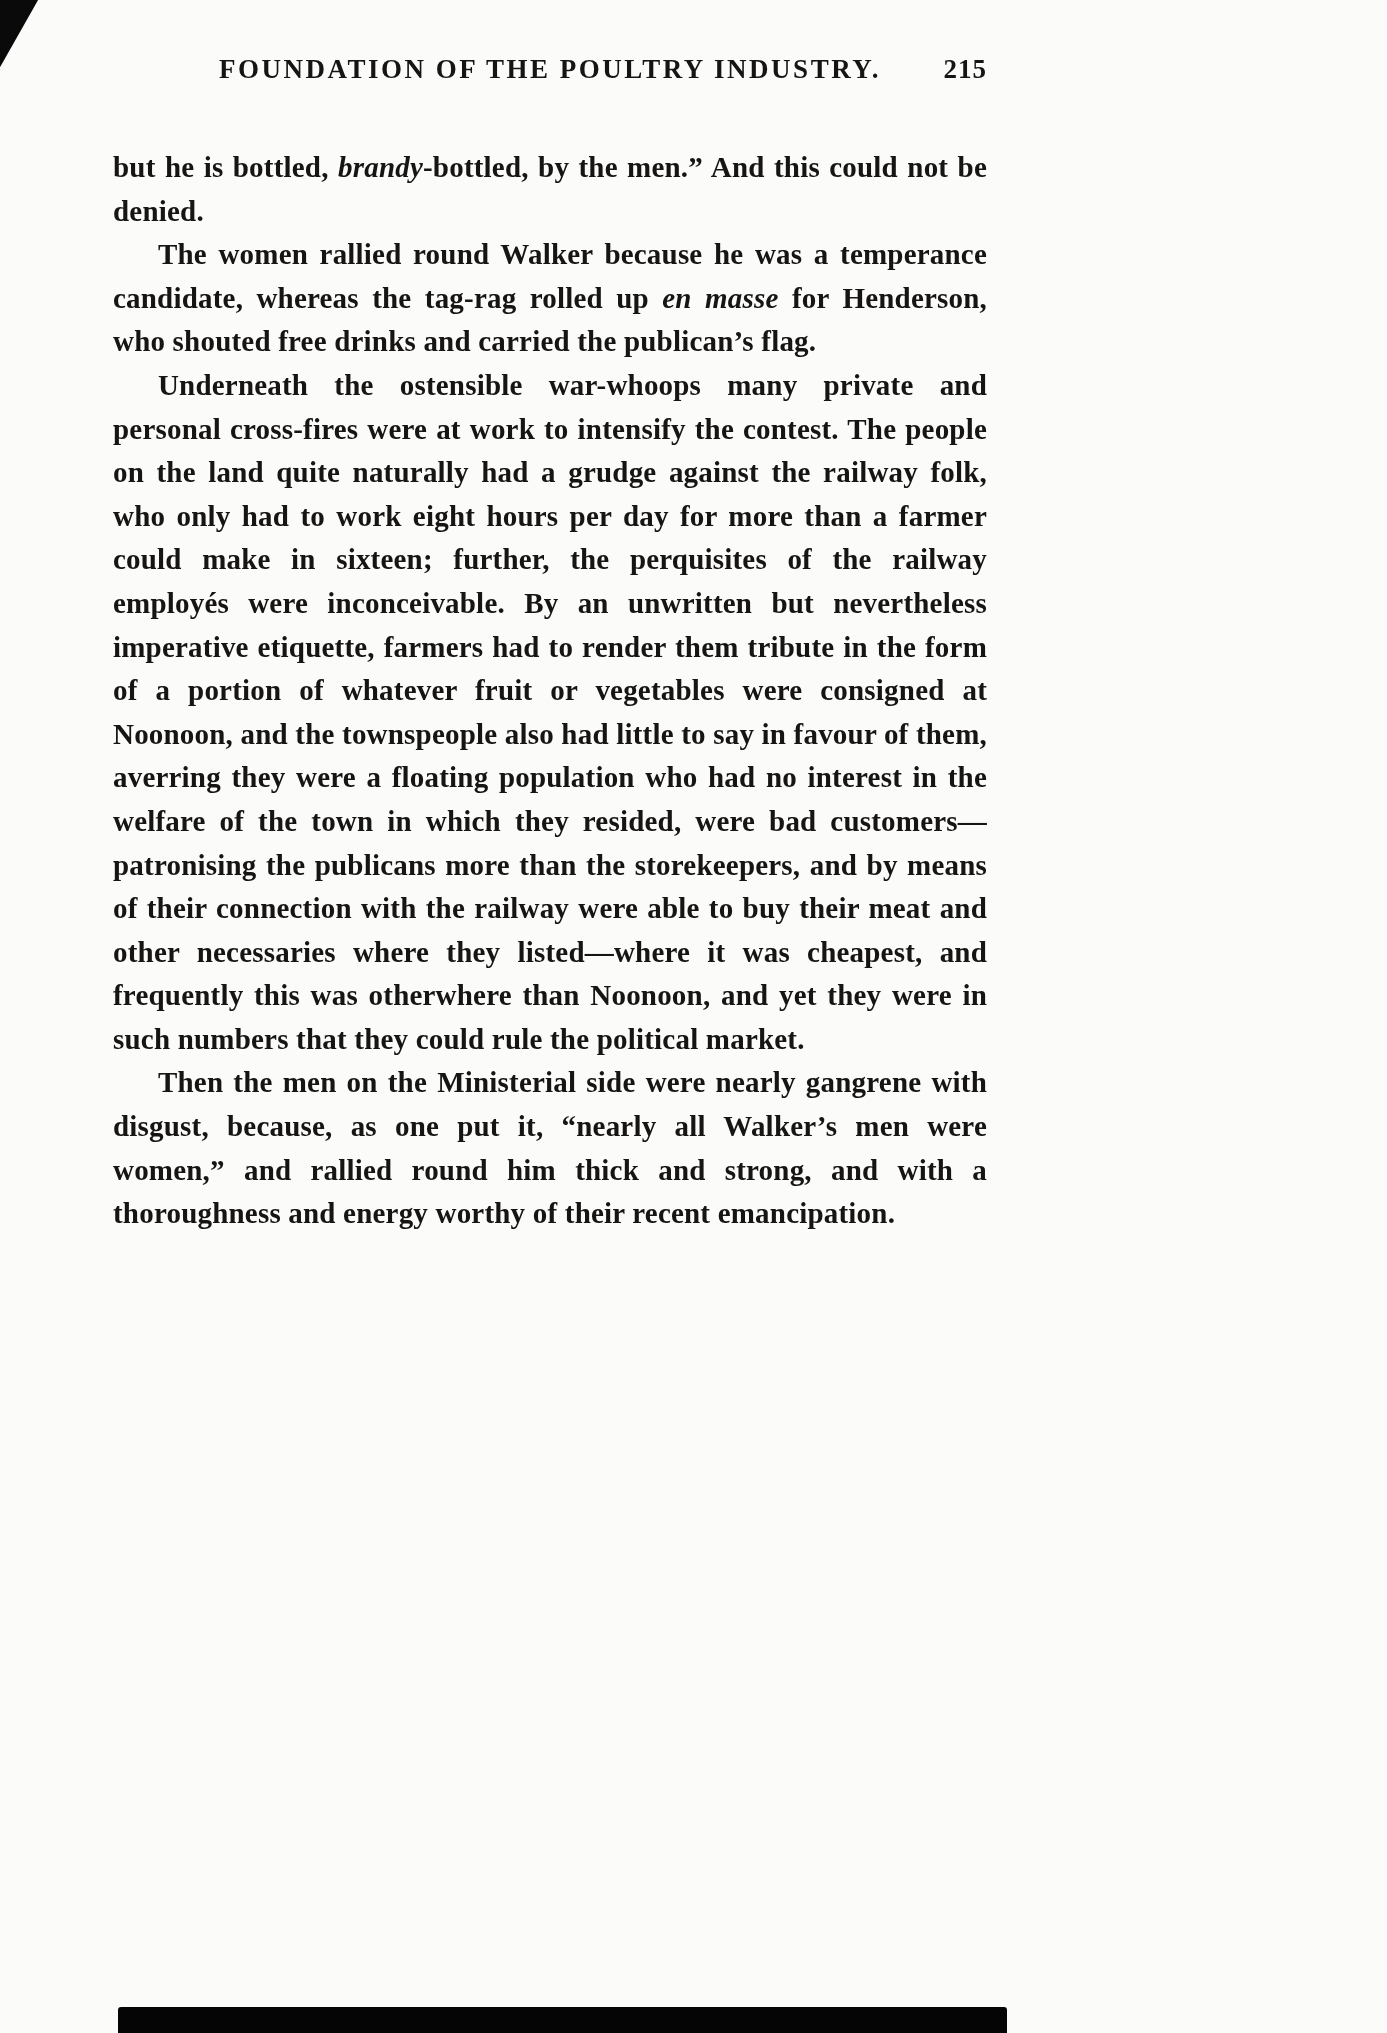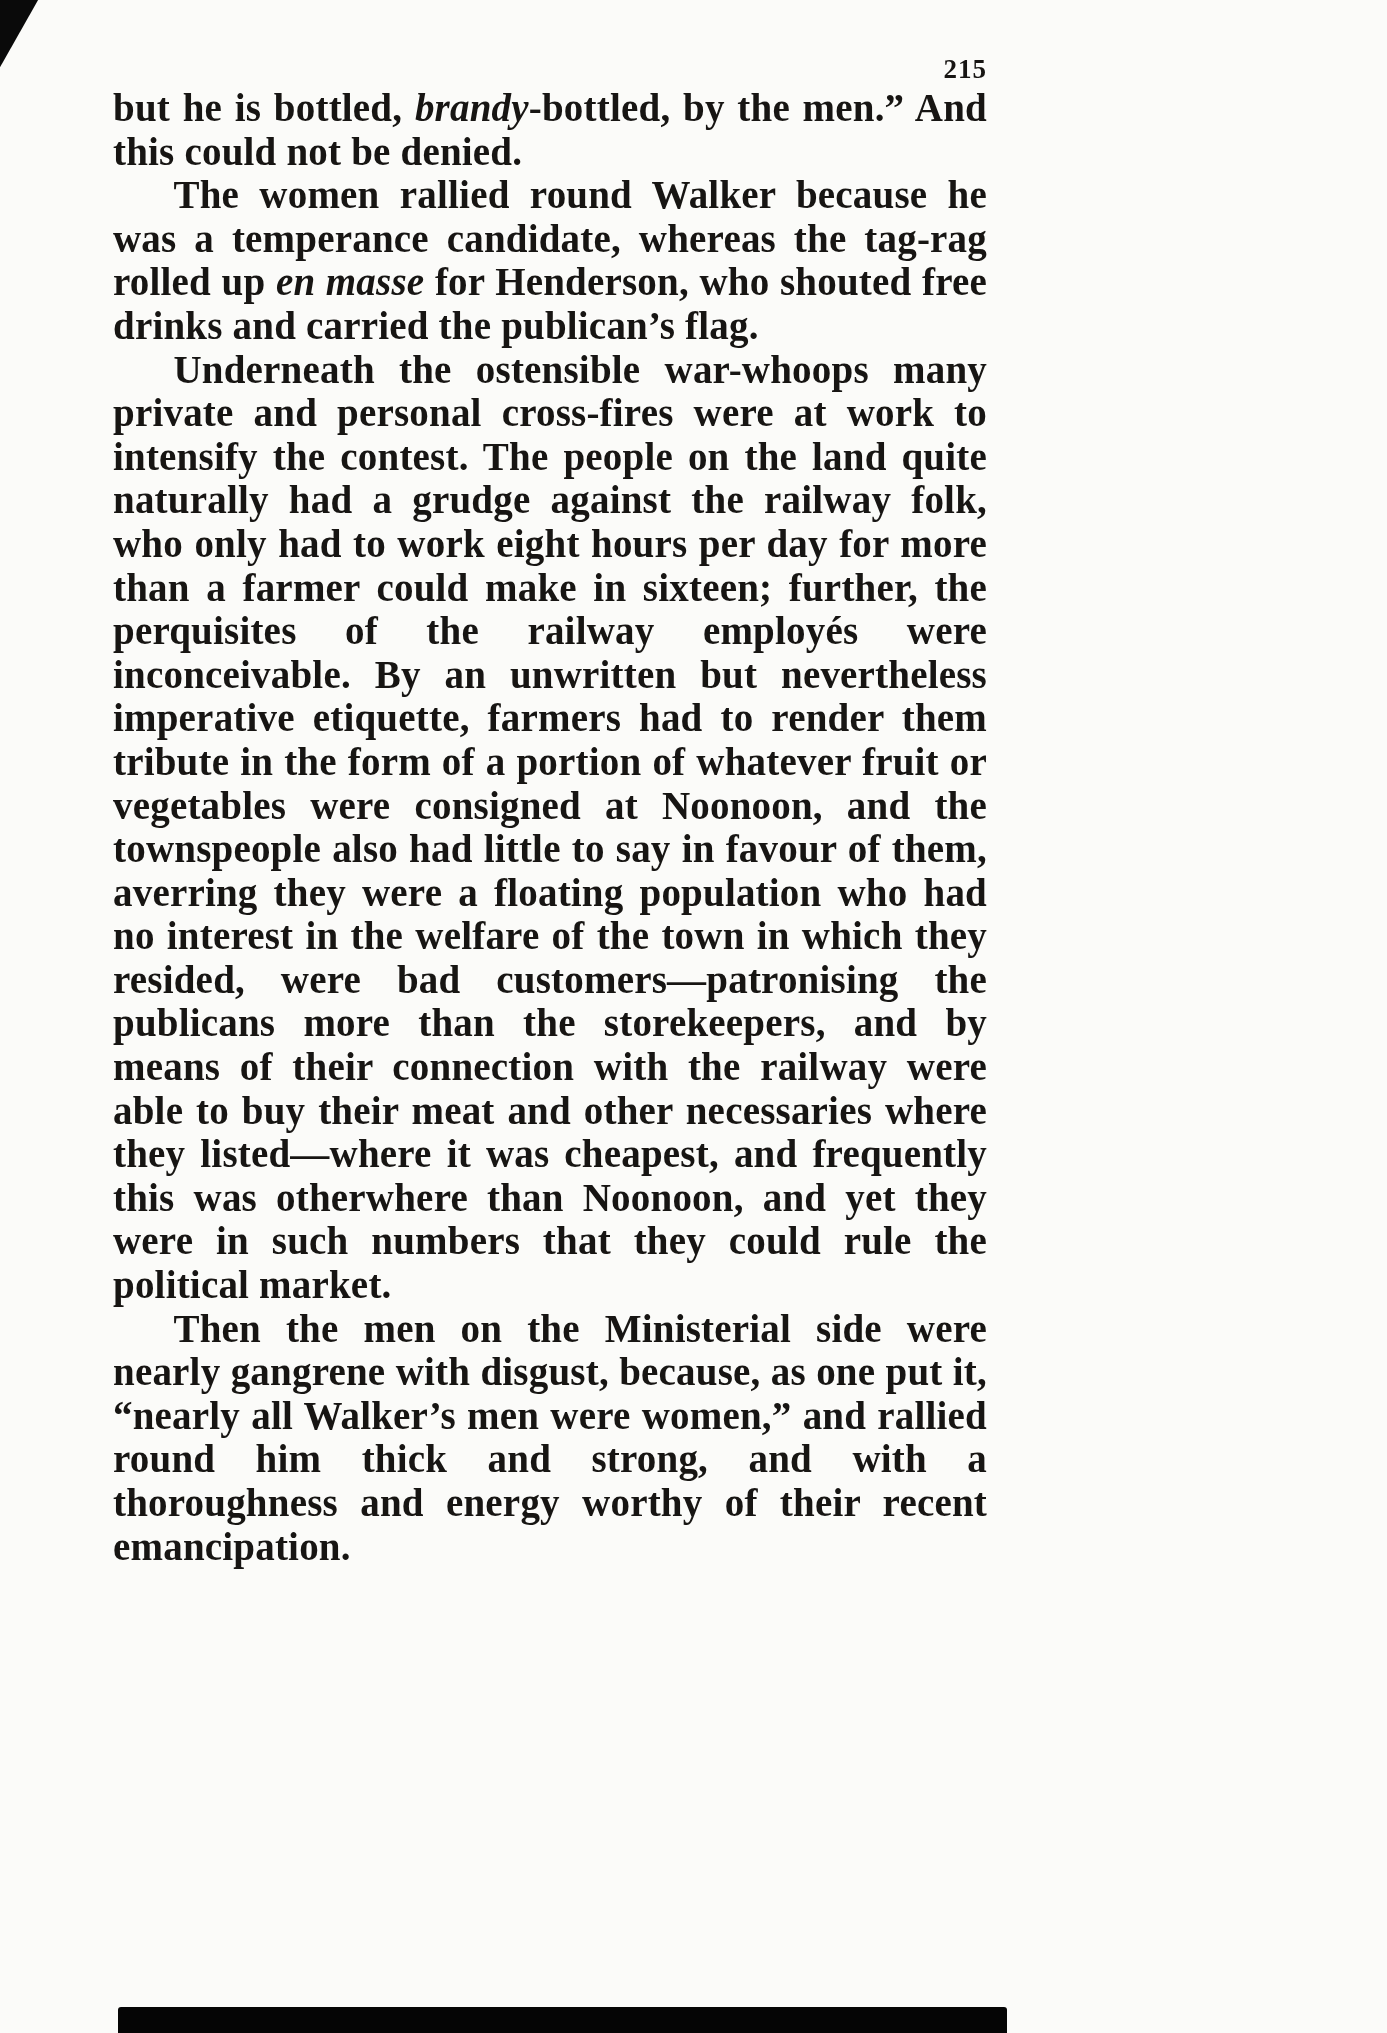--- a/index.html
+++ b/index.html
@@ -32,22 +32,22 @@
     white-space: nowrap;
   }
   .pagenum {
     position: absolute;
     right: 0;
     top: 0;
     letter-spacing: 1px;
     text-align: right;
   }
   .body-text {
-    margin-top: 34px;
-    font-size: 39px;
+    margin-top: 60px;
+    font-size: 29px;
     line-height: 43.6px;
     font-weight: 600;
     text-align: justify;
     letter-spacing: 0.2px;
   }
   .body-text p {
     margin: 0;
     text-indent: 0;
   }
   .body-text p.indent {
@@ -79,20 +79,21 @@
 </style>
 </head>
 <body>
 
 <div class="page">
 
   <div class="artifact-corner"></div>
 
   <div class="content">
     <div class="header">
+      <span class="title">FOUNDATION OF THE POULTRY INDUSTRY.</span>
       <span class="pagenum">215</span>
     </div>
 
     <div class="body-text">
         <p class=""><span>but he is bottled, </span><em>brandy</em><span>-bottled, by the men.” And this could not be denied.</span></p>
         <p class="indent"><span>The women rallied round Walker because he was a temperance candidate, whereas the tag-rag rolled up </span><em>en masse</em><span> for Henderson, who shouted free drinks and carried the publican’s flag.</span></p>
         <p class="indent"><span>Underneath the ostensible war-whoops many private and personal cross-fires were at work to intensify the contest. The people on the land quite naturally had a grudge against the railway folk, who only had to work eight hours per day for more than a farmer could make in sixteen; further, the perquisites of the railway employés were inconceivable. By an unwritten but nevertheless imperative etiquette, farmers had to render them tribute in the form of a portion of whatever fruit or vegetables were consigned at Noonoon, and the townspeople also had little to say in favour of them, averring they were a floating population who had no interest in the welfare of the town in which they resided, were bad customers—patronising the publicans more than the storekeepers, and by means of their connection with the railway were able to buy their meat and other necessaries where they listed—where it was cheapest, and frequently this was otherwhere than Noonoon, and yet they were in such numbers that they could rule the political market.</span></p>
         <p class="indent"><span>Then the men on the Ministerial side were nearly gangrene with disgust, because, as one put it, “nearly all Walker’s men were women,” and rallied round him thick and strong, and with a thoroughness and energy worthy of their recent emancipation.</span></p>
       </div>
   </div>

